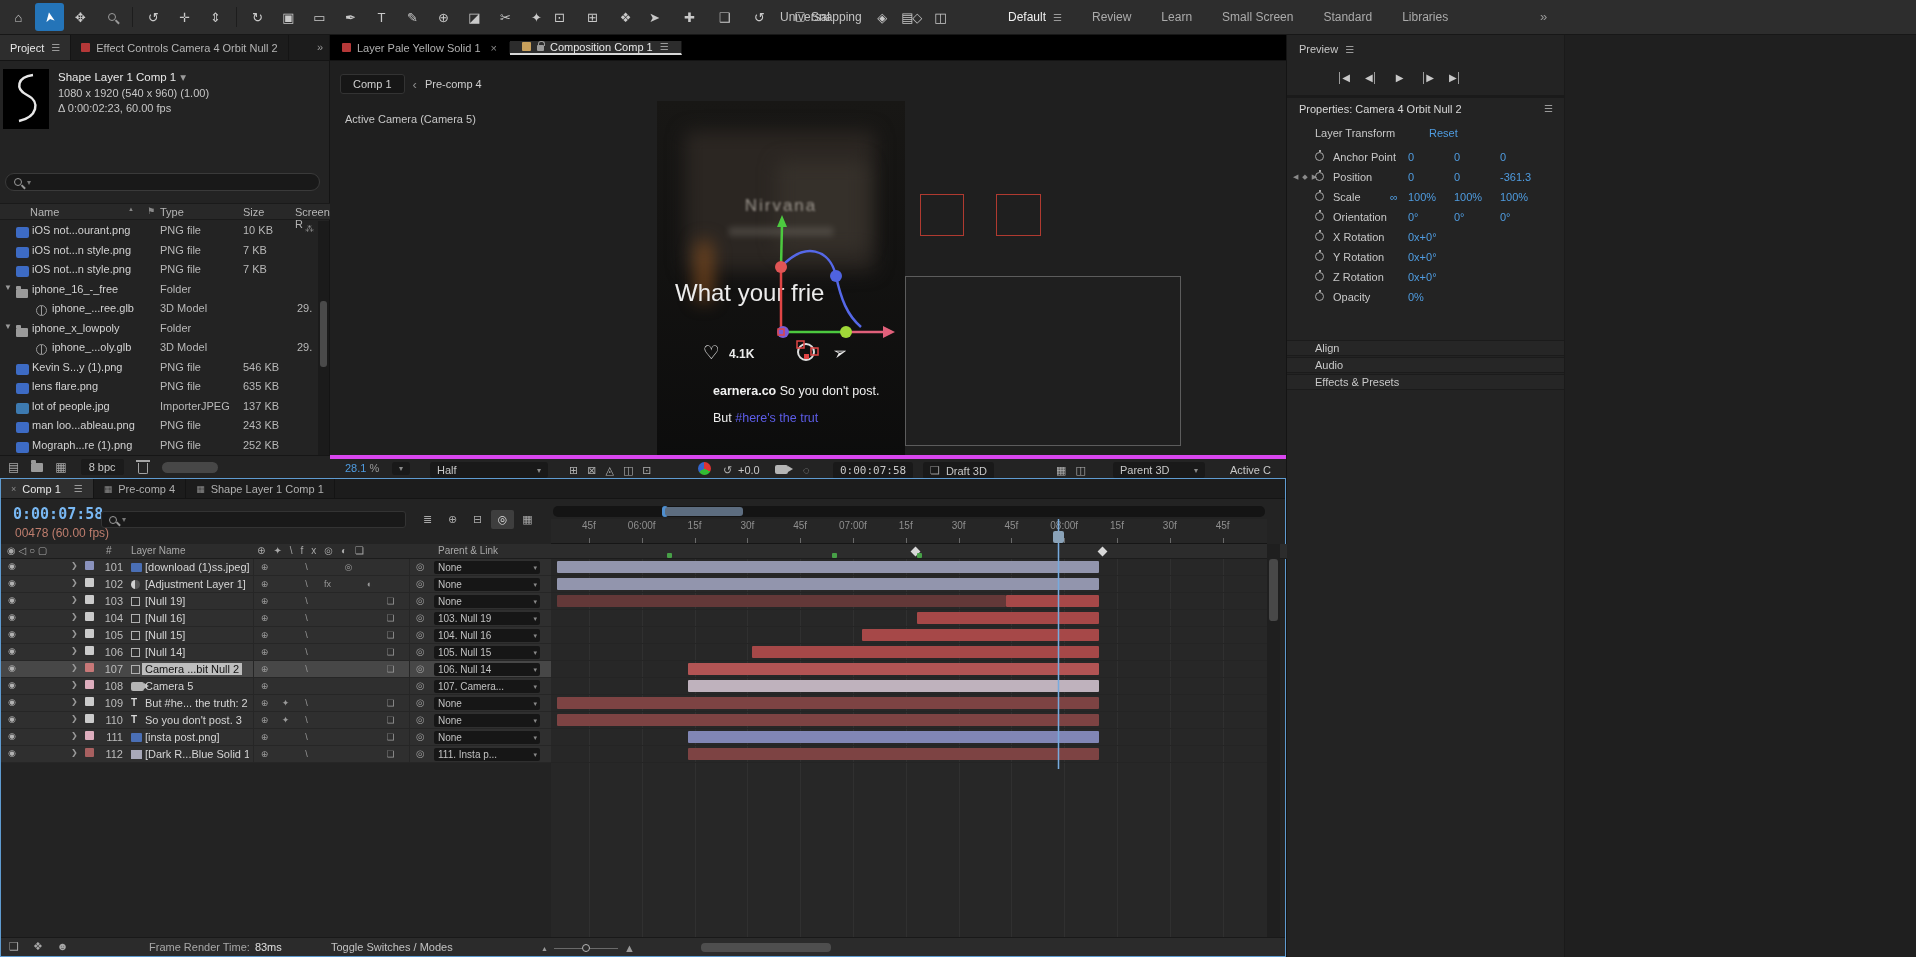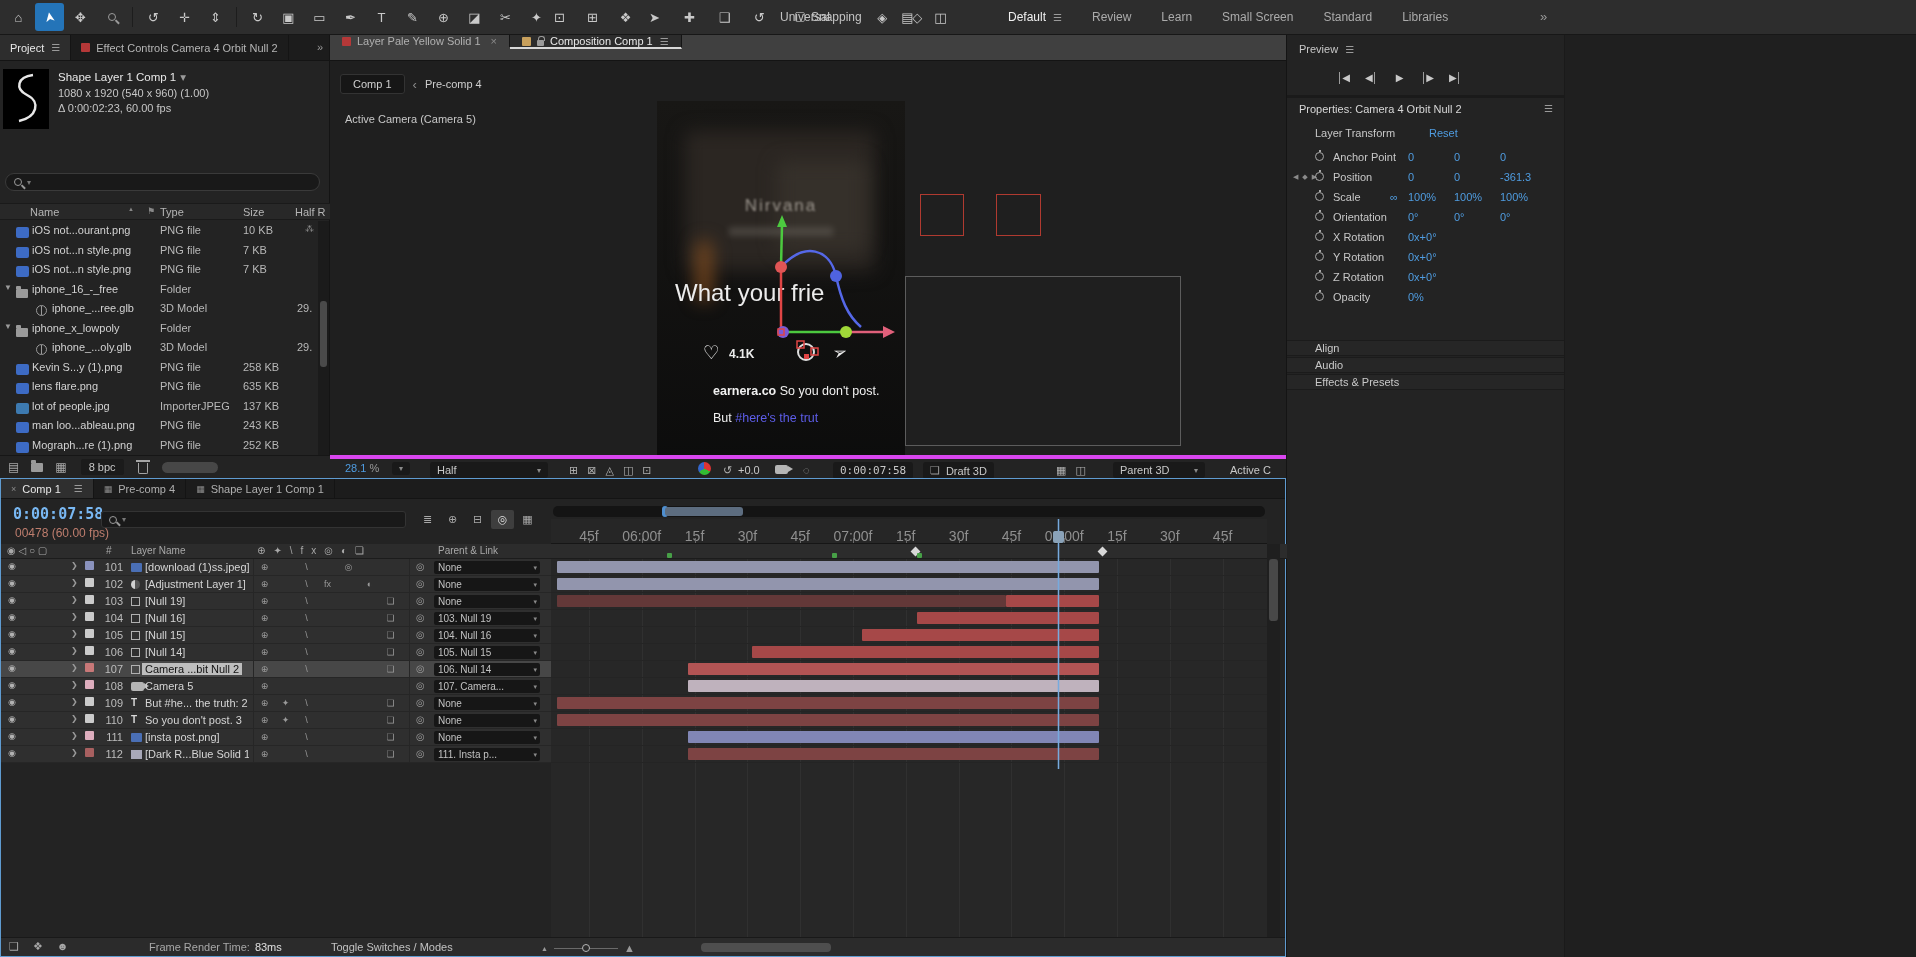--- a/index.html
+++ b/index.html
@@ -79,21 +79,21 @@
     linear-gradient(90deg,transparent 45%,#9a9a9a 45%,#9a9a9a 55%,transparent 55%)}
   #pscroll{position:absolute;right:0;top:186px;width:11px;height:234px;background:#1b1b1b}
   #pscroll .thumb{position:absolute;left:2px;top:80px;width:7px;height:66px;background:#4a4a4a;border-radius:3px}
   #pfoot{position:absolute;left:0;bottom:0;width:330px;height:23px;background:#232323;border-top:1px solid #161616;display:flex;align-items:center;gap:14px;padding:0 8px}
   #pfoot .fico{color:#a8a8a8;font-size:12px}
   #bpc{background:#1b1b1b;border-radius:2px;padding:2px 8px;color:#c8c8c8}
   #pmeter{width:56px;height:11px;background:#474747;border-radius:6px}
 
   
   #viewer{left:330px;top:35px;width:956px;height:443px;background:#1f1f1f;position:absolute}
-  .vtabs{height:26px;background:#404040;display:flex;align-items:flex-start;border-bottom:1px solid #141414}
+  .vtabs{height:26px;background:#000000;display:flex;align-items:center;border-bottom:1px solid #141414}
   .vtab{display:flex;align-items:center;padding:0 12px;color:#b0b0b0;border-right:1px solid #141414;white-space:nowrap}
   .vtab .close{margin-left:10px;color:#8a8a8a}
   .vtab.active{background:#2c2c2c;color:#e8e8e8;border-bottom:2px solid #d8d8d8}
   #stage{position:absolute;left:0;top:26px;width:956px;height:394px;background:#1f1f1f;overflow:hidden}
   #vbread{position:absolute;left:10px;top:13px;display:flex;align-items:center;gap:8px;z-index:5}
   .bc-pill{background:#161616;border:1px solid #333;border-radius:3px;padding:3px 12px;color:#d0d0d0}
   .bc-chev{color:#8a8a8a;font-size:13px}
   .bc-cur{color:#cfcfcf}
   #vcam{position:absolute;left:15px;top:52px;color:#c8c8c8;z-index:5}
   #phone{position:absolute;left:327px;top:40px;width:248px;height:375px;background:linear-gradient(#181715,#0c0c0c);overflow:hidden}
@@ -153,21 +153,21 @@
   #tl-frames{position:absolute;left:14px;top:47px;font-size:12px;color:#bf7e6e}
   #tl-search{position:absolute;left:100px;top:32px;width:305px;height:17px;background:#191919;border:1px solid #333;border-radius:3px;display:flex;align-items:center;gap:5px;padding:0 7px}
   #tl-search .caret{color:#777;font-size:8px}
   #tl-icons{position:absolute;left:415px;top:31px;display:flex;gap:2px}
   .tlico{width:23px;height:19px;display:flex;align-items:center;justify-content:center;color:#a8a8a8;font-size:11px;border-radius:2px}
   .tlico.active{background:#3e3e3e;color:#e0e0e0}
   #tscroll-top{position:absolute;left:552px;top:27px;width:712px;height:11px;background:#141414;border-radius:5px}
   #workarea{position:absolute;top:1px;height:9px;background:#5d6d80;border-radius:3px}
   #workcap{position:absolute;top:0;width:6px;height:11px;background:#4f8fd0;border-radius:3px}
   #truler{position:absolute;left:550px;top:40px;width:716px;height:25px;background:#262626;border-bottom:1px solid #161616;overflow:hidden}
-  .tick{position:absolute;top:9px;transform:translateX(-50%);color:#8f8f8f;font-size:14px;white-space:nowrap}
+  .tick{position:absolute;top:1px;transform:translateX(-50%);color:#8f8f8f;font-size:10px;white-space:nowrap}
   .tickline{position:absolute;bottom:0;width:1px;height:5px;background:#6a6a6a;transform:none}
   #theader{position:absolute;left:0;top:65px;width:1286px;height:15px;background:#2c2c2c;border-bottom:1px solid #1c1c1c;color:#a8a8a8;font-size:10px}
   #theader span{position:absolute;top:1px}
   #markers{position:absolute;left:550px;top:65px;width:716px;height:15px}
   .mk-d{position:absolute;top:4px;width:7px;height:7px;background:#d8d8d8;transform:rotate(45deg)}
   .mk-g{position:absolute;top:9px;width:5px;height:5px;background:#47a047;border-radius:1px}
   #tbody{position:absolute;left:0;top:80px;width:1266px;height:380px}
   #grid{position:absolute;left:550px;top:0;width:716px;height:380px;background:#272727}
   .gline{position:absolute;top:0;width:1px;height:100%;background:#303030}
   .lrow{position:absolute;left:0;width:550px;height:17px;background:#2f2f2f;border-bottom:1px solid #262626}
@@ -335,21 +335,21 @@
   <div id="psearch">
     <span class="cssmag"></span>
     <span class="caret">▾</span>
   </div>
   <div id="phead">
     <span class="col-name">Name</span>
     <span class="col-sort">▲</span>
     <span class="col-tag">⚑</span>
     <span class="col-type">Type</span>
     <span class="col-size">Size</span>
-    <span class="col-fr">Half R</span>
+    <span class="col-fr">Screen R</span>
   </div>
   <div id="plist">
       <div class="prow">
         <span class="p-icon">
           <span class="pi pi-png"></span>
         </span>
         <span class="p-name">iOS not...ourant.png</span>
         <span class="p-type">PNG file</span>
         <span class="p-size">10 KB</span>
         <span class="p-badge">⁂</span>
@@ -401,21 +401,21 @@
         <span class="p-name ind">iphone_...oly.glb</span>
         <span class="p-type">3D Model</span>
         <span class="p-size model">29.</span>
       </div>
       <div class="prow">
         <span class="p-icon">
           <span class="pi pi-png"></span>
         </span>
         <span class="p-name">Kevin S...y (1).png</span>
         <span class="p-type">PNG file</span>
-        <span class="p-size">258 KB</span>
+        <span class="p-size">546 KB</span>
       </div>
       <div class="prow">
         <span class="p-icon">
           <span class="pi pi-png"></span>
         </span>
         <span class="p-name">lens flare.png</span>
         <span class="p-type">PNG file</span>
         <span class="p-size">635 KB</span>
       </div>
       <div class="prow">

